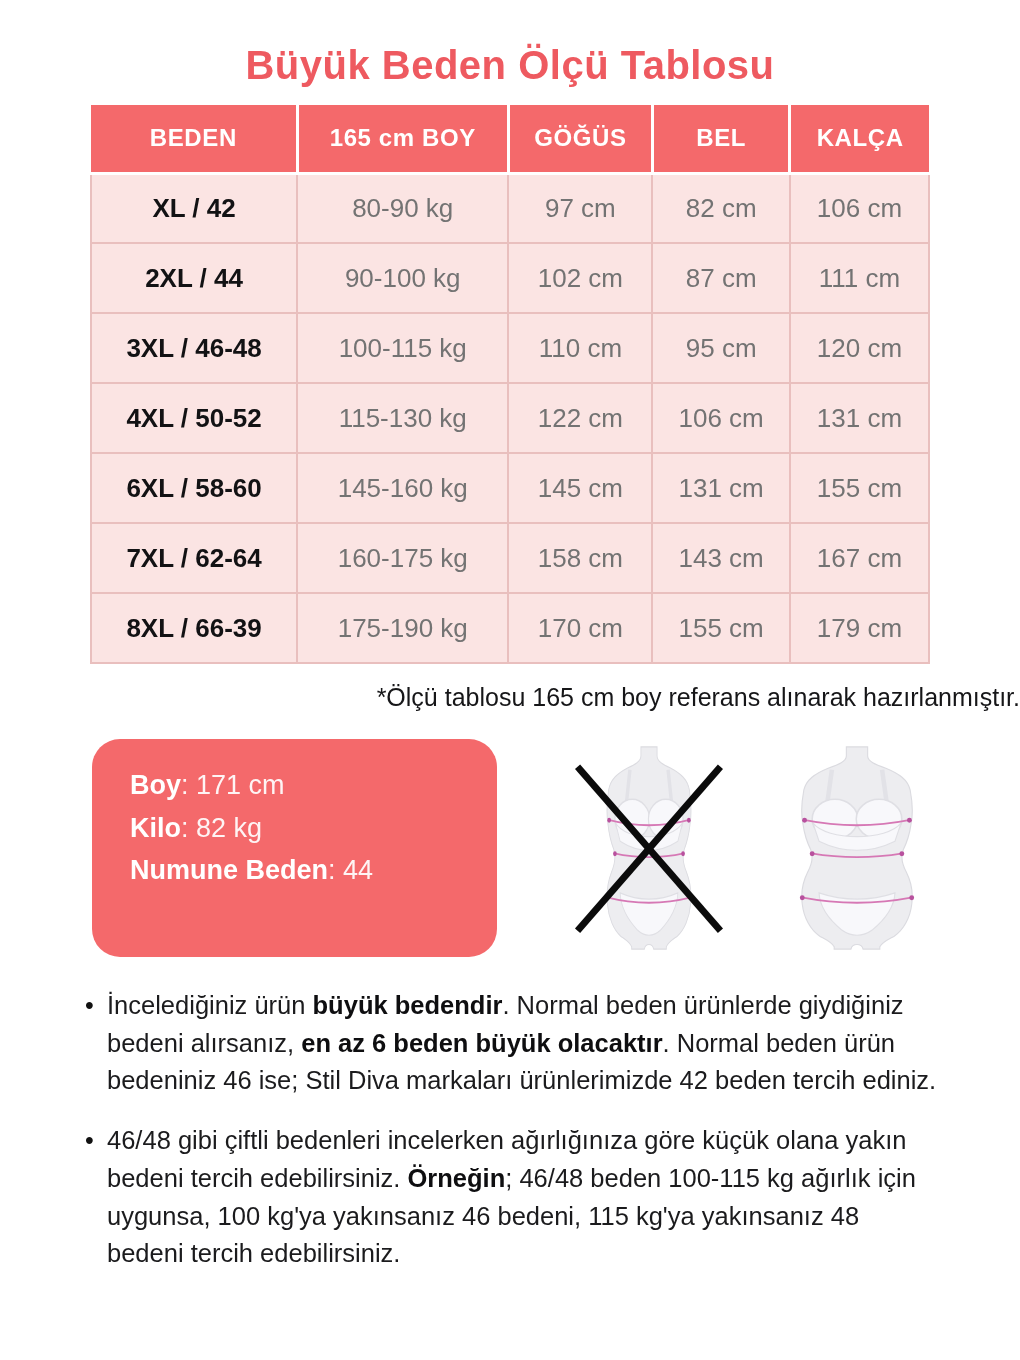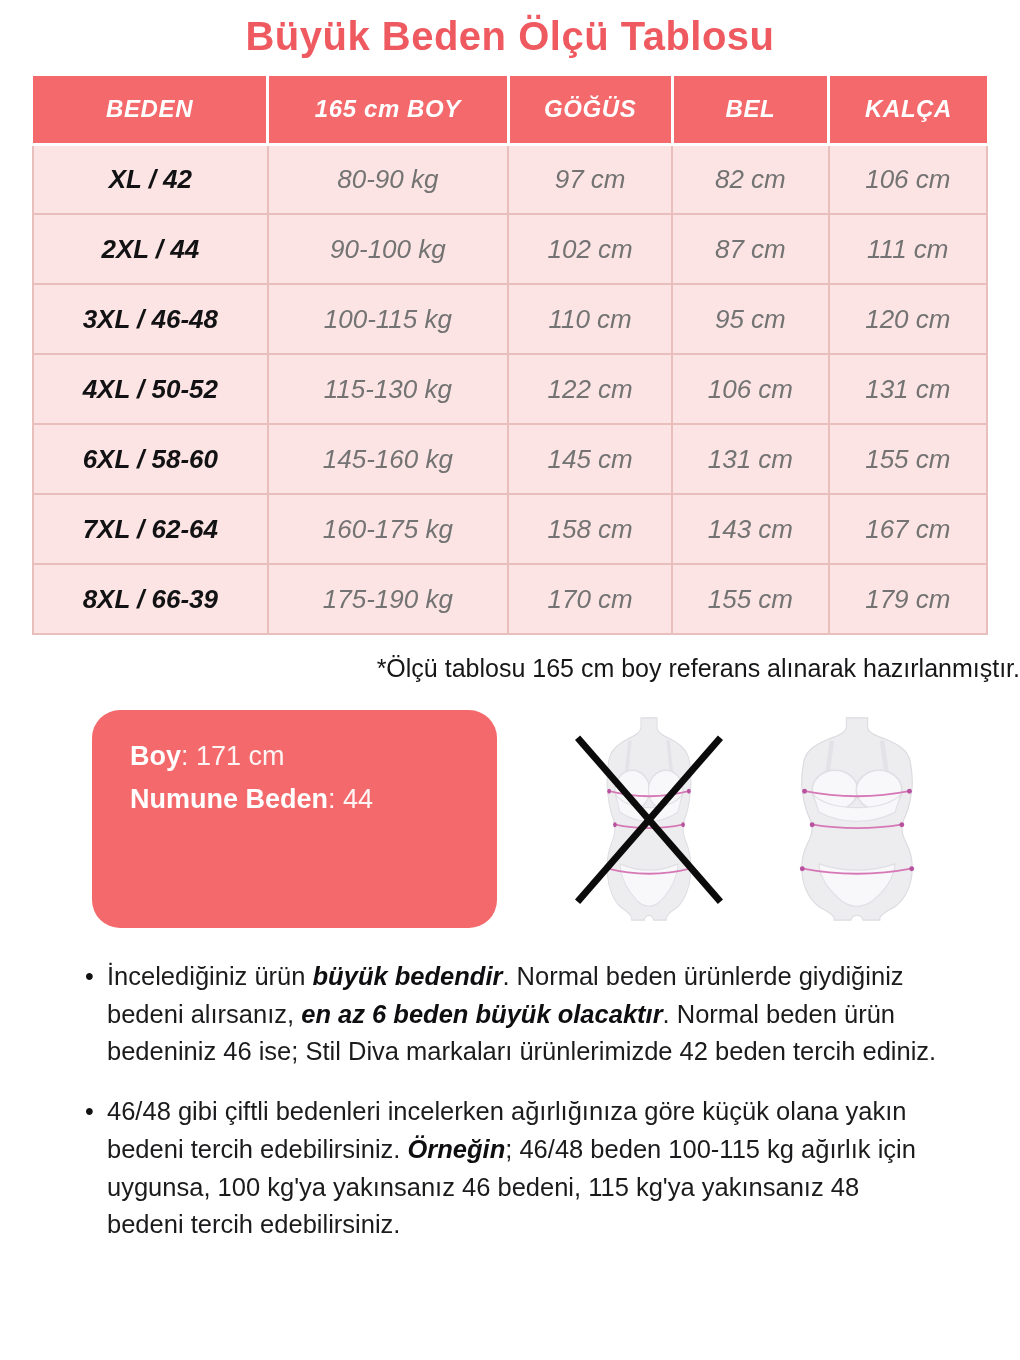--- a/index.html
+++ b/index.html
@@ -16,37 +16,36 @@
     color:var(--ink);
     -webkit-font-smoothing:antialiased;
   }
   .page{
     position:relative;
     width:1020px;
     height:1360px;
     margin:0 auto;
     background:#fff;
     overflow:hidden;
-    padding-top:14px;
+    padding-top:43px;
   }
   
   .title{
     text-align:center;
     font-size:40px;
     font-weight:bold;
     letter-spacing:.5px;
     color:var(--coral-text);
   }
   
   table.size-table{
-    width:956px;
+    width:840px;
     margin:17px auto 8px;
     border-collapse:collapse;
     table-layout:fixed;
-    font-style:italic;
   }
   col.c0{width:24.6%;} col.c1{width:25.2%;} col.c2{width:17.2%;}
   col.c3{width:16.4%;} col.c4{width:16.6%;}
   .size-table th{
     background:var(--coral);
     color:#fff;
     font-size:24px;
     font-weight:bold;
     letter-spacing:.6px;
     height:68px;
@@ -123,21 +122,21 @@
     width:22px;
     font-size:25px;
     line-height:1.48;
     color:#111;
   }
   .notes p{
     font-size:25.5px;
     line-height:1.48;
     color:#1b1b1d;
   }
-  .notes p b{font-weight:bold;color:#0e0e10;font-style:italic;}
+  .notes p b{font-weight:bold;color:#0e0e10;}
 </style>
 </head>
 <body>
 
 <div class="page">
 
   <h1 class="title">Büyük Beden Ölçü Tablosu</h1>
 
   <table class="size-table">
     <colgroup>
@@ -208,20 +207,21 @@
         </tr>
       </tbody>
   </table>
 
   <p class="footnote">*Ölçü tablosu 165 cm boy referans alınarak hazırlanmıştır.</p>
 
   <div class="model-row">
     <div class="model-card">
       <div id="model-lines">
           <div class="model-line"><b>Boy</b><span>: 171 cm</span></div>
+          <div class="model-line"><b>Kilo</b><span>: 82 kg</span></div>
           <div class="model-line"><b>Numune Beden</b><span>: 44</span></div>
         </div>
     </div>
 
     <div class="figures">
 
       <div class="figure">
         <svg viewBox="0 0 200 270" aria-hidden="true">
           <g transform="translate(100,0) scale(0.76,1) translate(-100,0)">
             <path d="M86,2 L86,14 C86,21 76,25 62,30 C45,37 33,45 30,59 C27,75 26,90 29,104 C31,119 35,129 39,137 C43,147 41,156 35,167 C28,181 26,195 28,209 C30,227 39,243 51,251 C60,256 67,259 70,265 L70,268 L92,268 C94,260 106,260 108,268 L130,268 L130,265 C133,259 140,256 149,251 C161,243 170,227 172,209 C174,195 172,181 165,167 C159,156 157,147 161,137 C165,129 169,119 171,104 C174,90 173,75 170,59 C167,45 155,37 138,30 C124,25 114,21 114,14 L114,2 Z" fill="#EDEDF0" stroke="#DBDBE0" stroke-width="1.5"></path>

